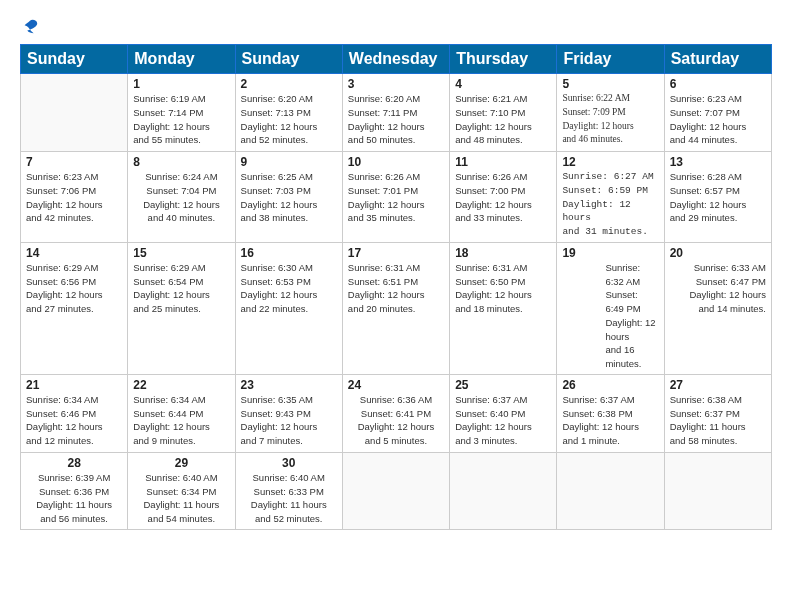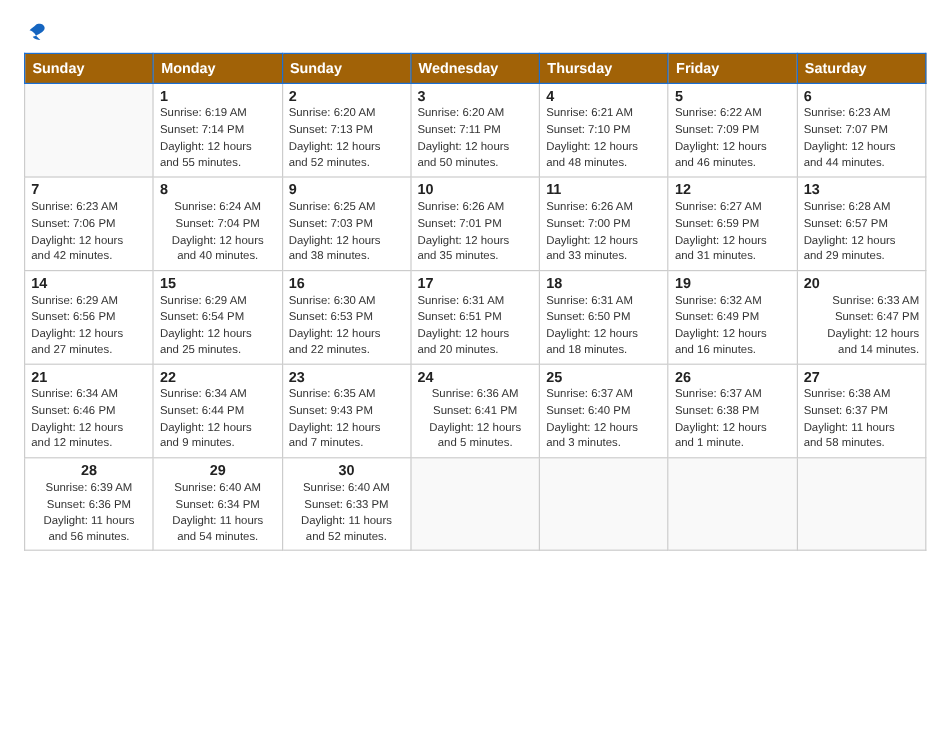--- a/index.html
+++ b/index.html
@@ -58,23 +58,23 @@
     .subtitle {
       font-size: 14px;
       color: #444;
     }
     .calendar {
       width: 100%;
       border-collapse: collapse;
       border: 1px solid #ccc;
     }
     .calendar th {
-      background: #a16207;
+      background: #0369a1;
       color: #fff;
-      font-size: 12px;
+      font-size: 16px;
       font-weight: bold;
       padding: 5px 6px;
       text-align: left;
       border: 1px solid #1a6fd4;
     }
     .calendar td {
       vertical-align: top;
       border: 1px solid #ccc;
       padding: 3px 5px;
       width: calc(100% / 7);
@@ -163,21 +163,21 @@
           </td>
           <td>
             <span class="day-number">4</span>
             <div class="day-info" style="white-space: pre-line;">Sunrise: 6:21 AM
 Sunset: 7:10 PM
 Daylight: 12 hours
 and 48 minutes.</div>
           </td>
           <td>
             <span class="day-number">5</span>
-            <div class="day-info" style="white-space: pre-line;">Sunrise: 6:22 AM
+            <div class="day-info" style="white-space: pre-line; font-family: Liberation Serif, serif;">Sunrise: 6:22 AM
 Sunset: 7:09 PM
 Daylight: 12 hours
 and 46 minutes.</div>
           </td>
           <td>
             <span class="day-number">6</span>
             <div class="day-info" style="white-space: pre-line;">Sunrise: 6:23 AM
 Sunset: 7:07 PM
 Daylight: 12 hours
 and 44 minutes.</div>
@@ -214,21 +214,21 @@
           </td>
           <td>
             <span class="day-number">11</span>
             <div class="day-info" style="white-space: pre-line;">Sunrise: 6:26 AM
 Sunset: 7:00 PM
 Daylight: 12 hours
 and 33 minutes.</div>
           </td>
           <td>
             <span class="day-number">12</span>
-            <div class="day-info" style="white-space: pre-line;">Sunrise: 6:27 AM
+            <div class="day-info" style="white-space: pre-line; font-family: Liberation Mono, monospace;">Sunrise: 6:27 AM
 Sunset: 6:59 PM
 Daylight: 12 hours
 and 31 minutes.</div>
           </td>
           <td>
             <span class="day-number">13</span>
             <div class="day-info" style="white-space: pre-line;">Sunrise: 6:28 AM
 Sunset: 6:57 PM
 Daylight: 12 hours
 and 29 minutes.</div>
@@ -265,21 +265,21 @@
           </td>
           <td>
             <span class="day-number">18</span>
             <div class="day-info" style="white-space: pre-line;">Sunrise: 6:31 AM
 Sunset: 6:50 PM
 Daylight: 12 hours
 and 18 minutes.</div>
           </td>
           <td>
             <span class="day-number">19</span>
-            <div class="day-info" style="white-space: pre-line;">Sunrise: 6:32 AM
+            <div class="day-info" style="white-space: pre-line; margin-left: 43px;">Sunrise: 6:32 AM
 Sunset: 6:49 PM
 Daylight: 12 hours
 and 16 minutes.</div>
           </td>
           <td>
             <span class="day-number">20</span>
             <div class="day-info" style="white-space: pre-line; text-align: right;">Sunrise: 6:33 AM
 Sunset: 6:47 PM
 Daylight: 12 hours
 and 14 minutes.</div>

